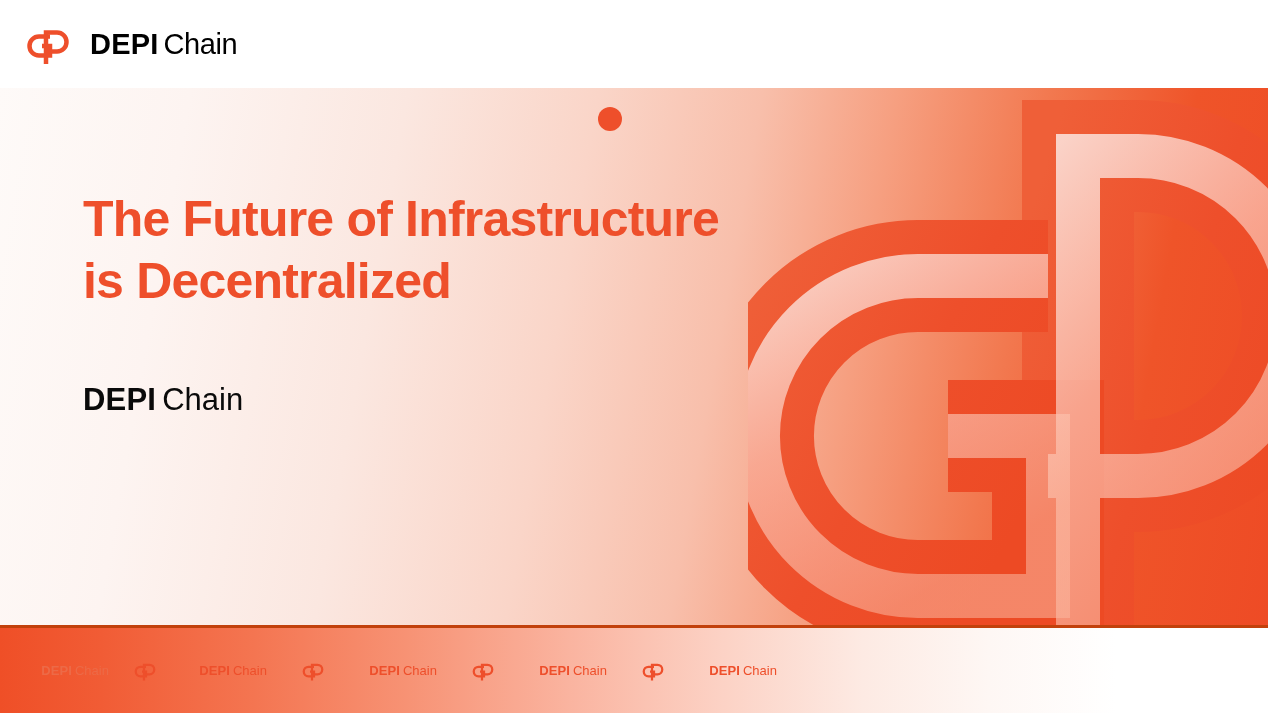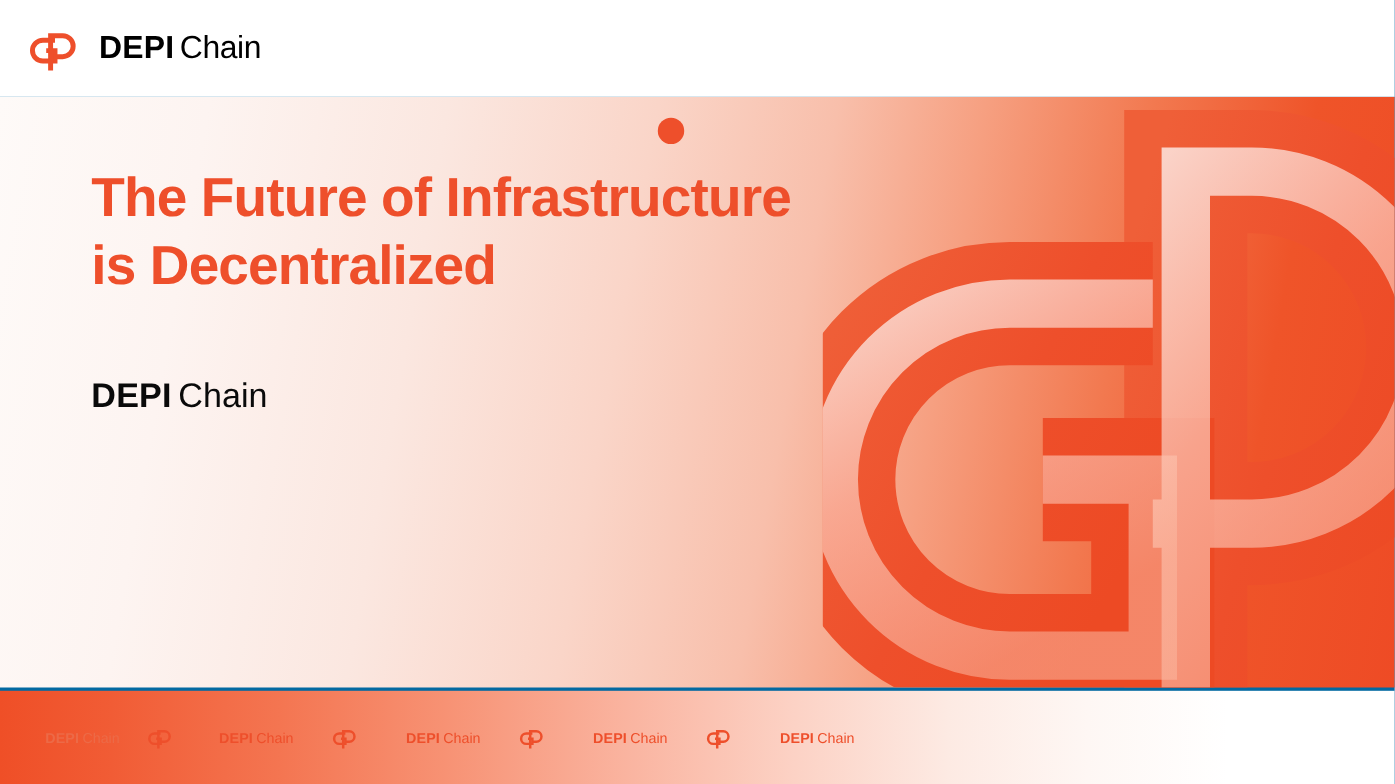--- a/index.html
+++ b/index.html
@@ -13,21 +13,21 @@
     height: 713px;
     overflow: hidden;
     font-family: "Liberation Sans", "DejaVu Sans", sans-serif;
     -webkit-font-smoothing: antialiased;
   }
 
   .slide {
     position: relative;
     width: 1268px;
     height: 713px;
-    background: #0369a1;
+    background: #c2410c;
     overflow: hidden;
   }
 
   
   .brandbar {
     position: absolute;
     left: 0; top: 0;
     width: 1268px;
     height: 88px;
     background: #ffffff;
@@ -117,21 +117,21 @@
   
   .hero-copy {
     position: absolute;
     left: 83px;
     top: 0;
     width: 760px;
     z-index: 10;
   }
   .headline {
     margin: 0;
-    padding-top: 60px;
+    padding-top: 100px;
     font-size: 50px;
     line-height: 62px;
     font-weight: 800;
     letter-spacing: -0.8px;
     color: #ee4f2b;
     white-space: pre-line;
   }
 
   .sub-brand {
     margin-top: 72px;

